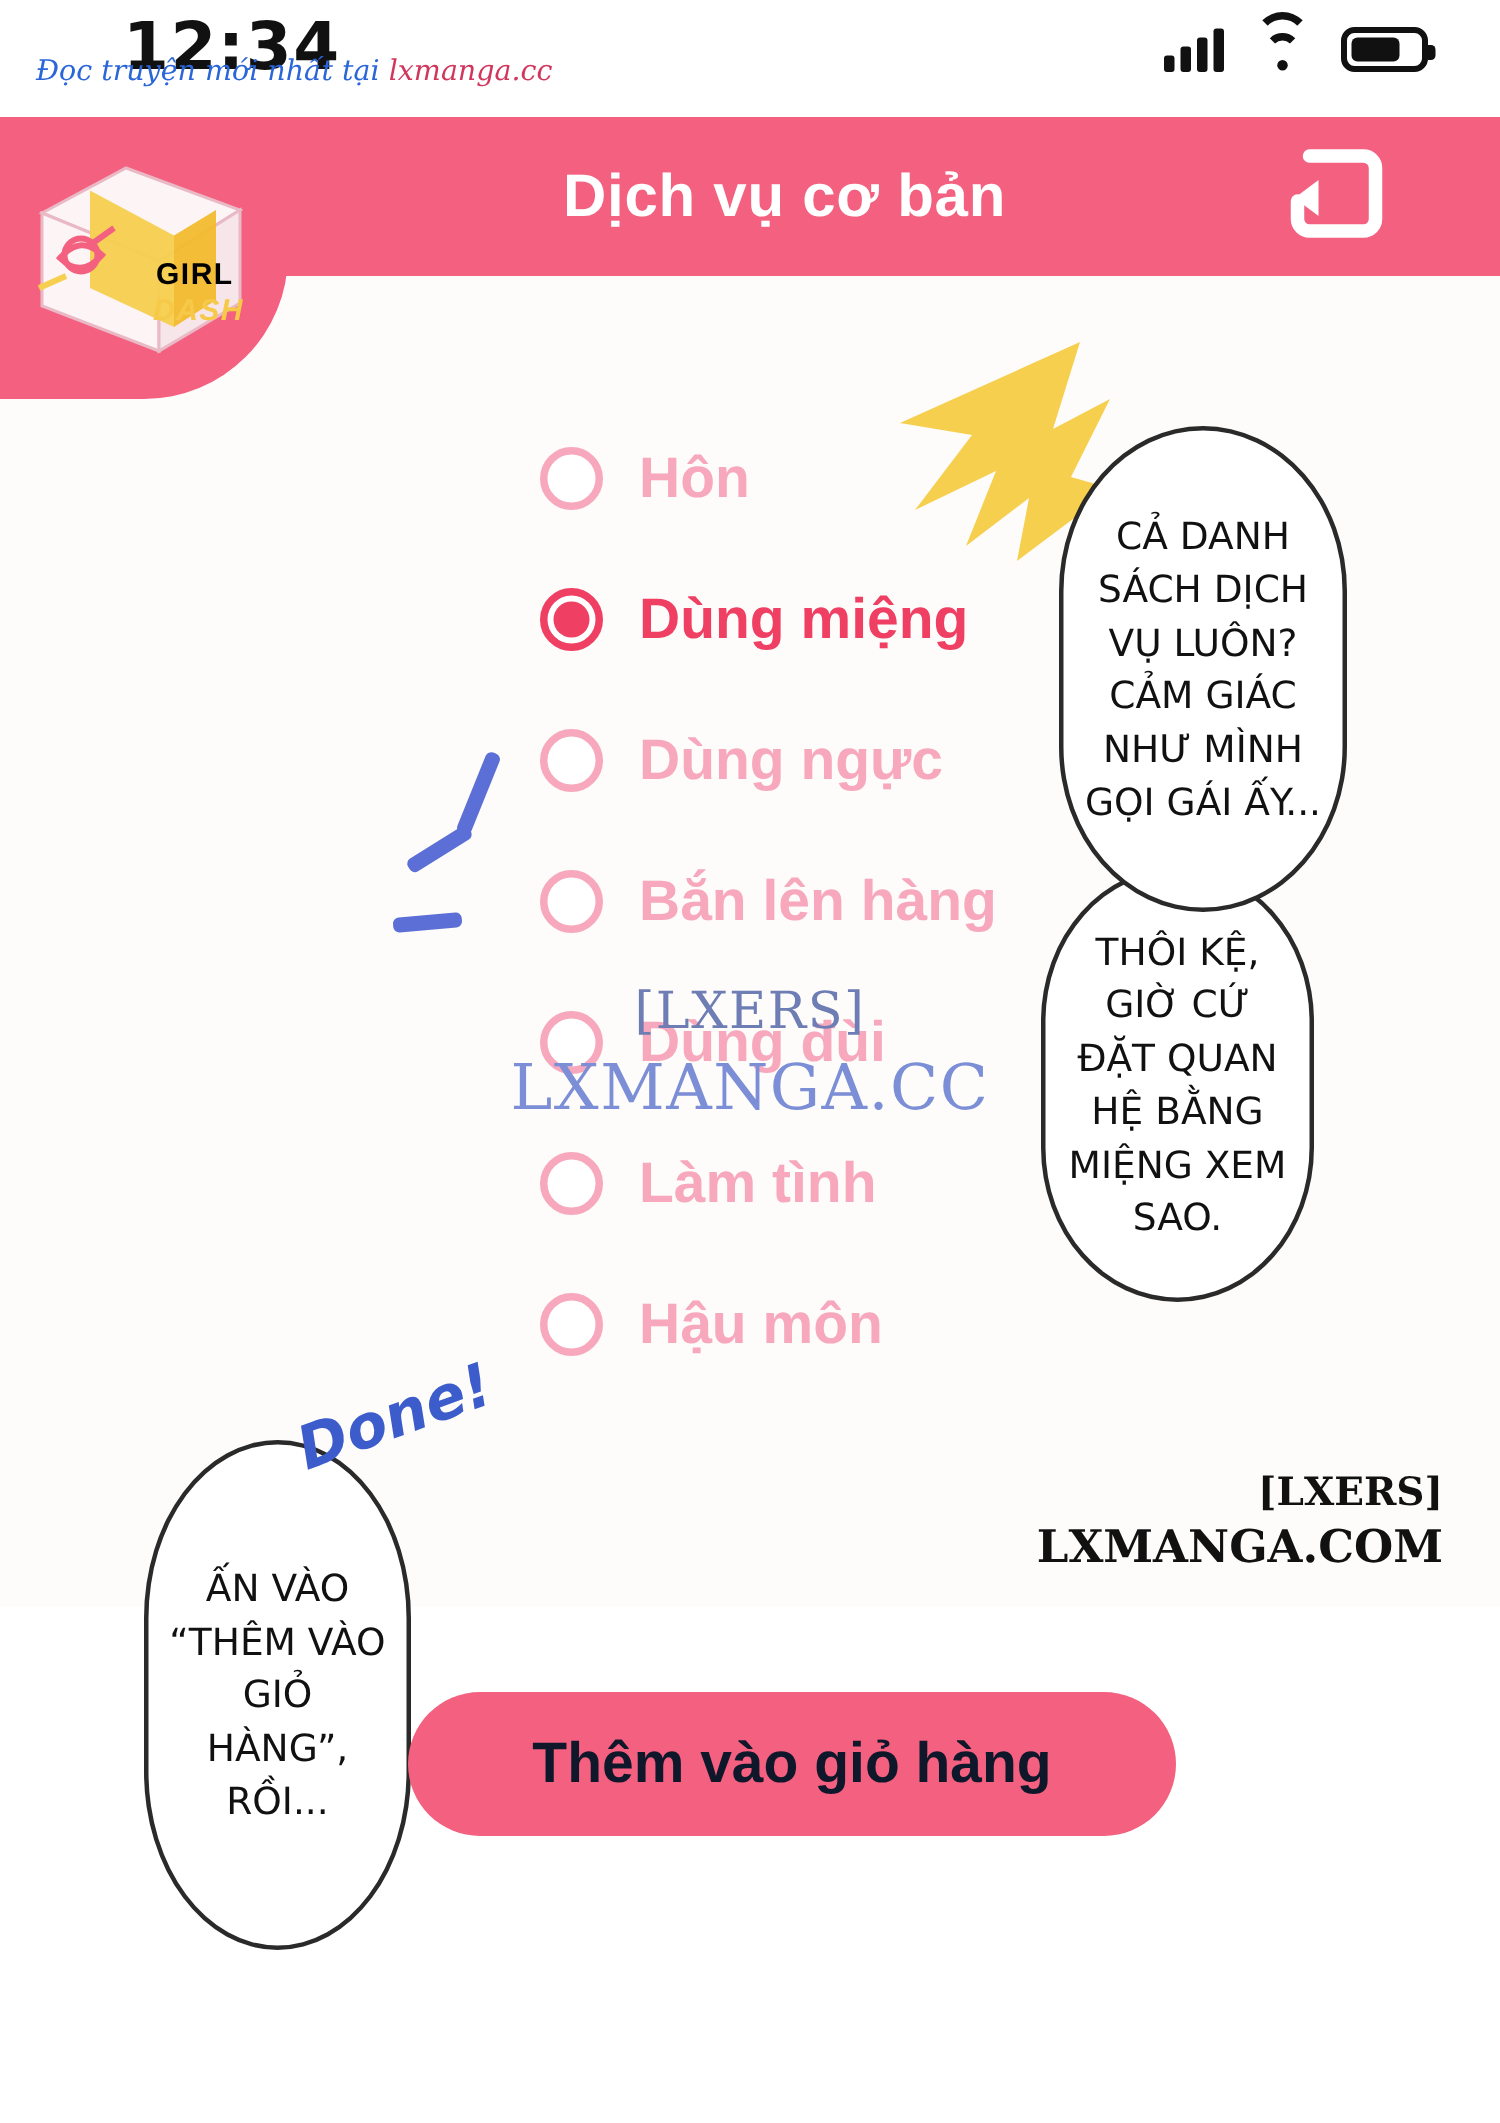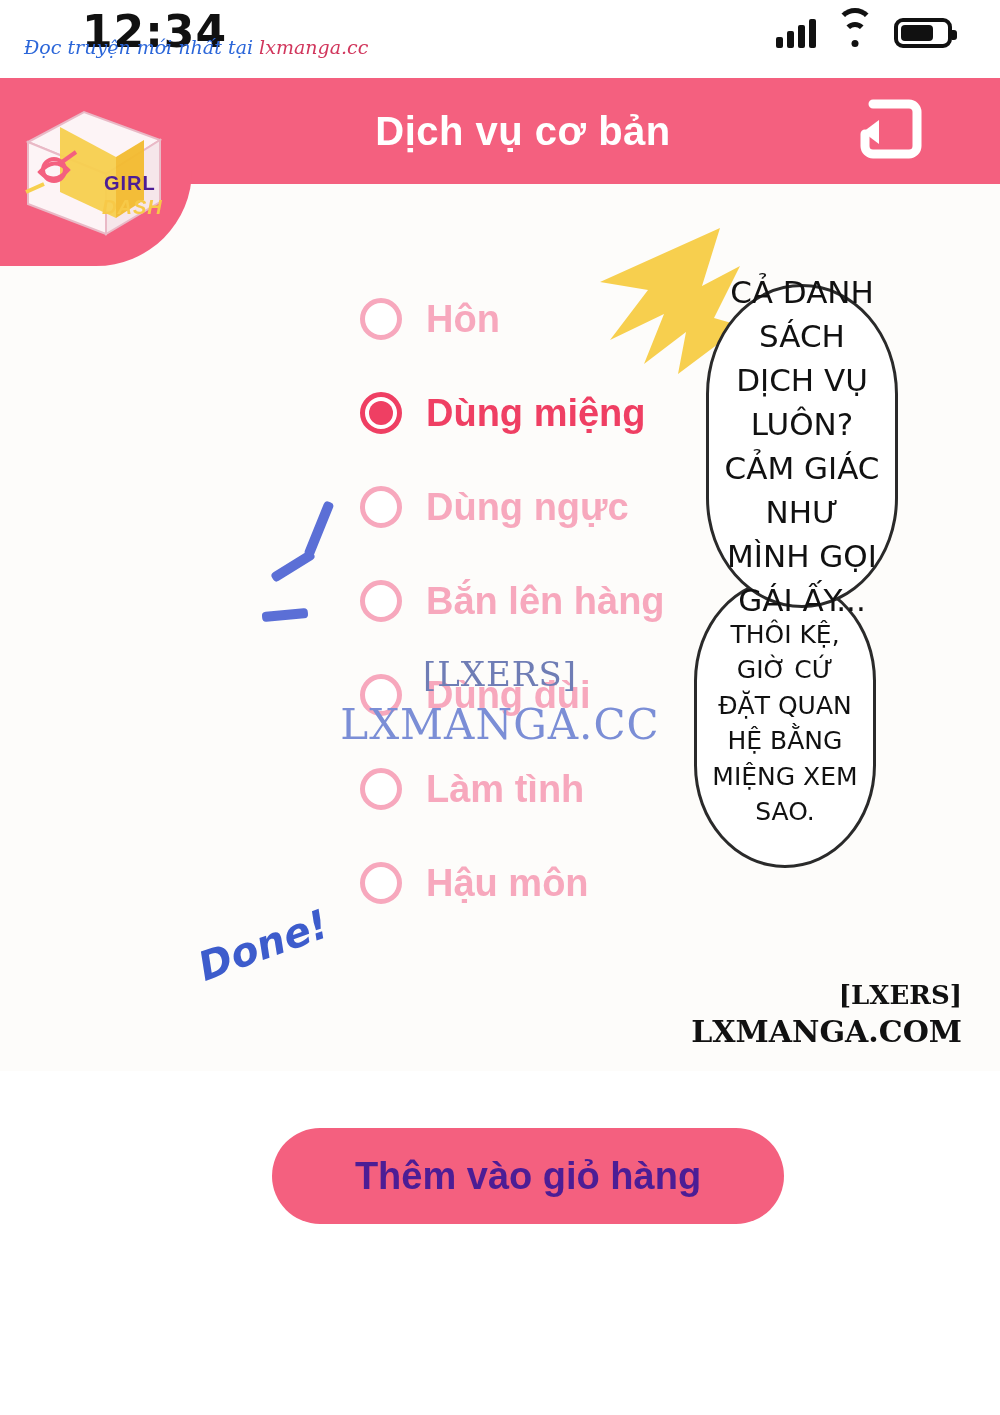--- a/index.html
+++ b/index.html
@@ -98,21 +98,21 @@
     width: 192px; height: 188px;
     background: #f4607f;
     border-bottom-right-radius: 96px;
   }
   .logo-box {
     position: absolute; left: 18px; top: 22px;
     width: 152px; height: 142px;
   }
   .logo-text-girl {
     position: absolute; left: 86px; top: 72px;
-    font-size: 20px; font-weight: bold; color: #4c1d95;
+    font-size: 20px; font-weight: bold; color: #000000;
     letter-spacing: 1px;
   }
   .logo-text-dash {
     position: absolute; left: 84px; top: 96px;
     font-size: 20px; font-weight: bold; color: #f7c948;
     font-style: italic; letter-spacing: 1px;
   }
 
   
   .options {
@@ -144,39 +144,39 @@
   }
   .option.selected .option-label { color: #ef3f63; }
 
   
   .cta {
     position: absolute; left: 272px; top: 1128px;
     width: 512px; height: 96px;
     background: #f4607f;
     border-radius: 48px;
     display: flex; align-items: center; justify-content: center;
-    color: #4c1d95; font-size: 38px; font-weight: bold;
+    color: #0f172a; font-size: 38px; font-weight: bold;
   }
 
   
   .bubble {
     position: absolute;
     background: #ffffff;
     border: 3px solid #2a2a2a;
     display: flex; align-items: center; justify-content: center;
     text-align: center;
     color: #111;
     font-family: "DejaVu Sans", sans-serif;
     line-height: 1.42;
   }
   #bubble-1 {
     left: 706px; top: 284px;
     width: 192px; height: 324px;
     border-radius: 96px / 110px;
-    font-size: 31px;
+    font-size: 25px;
     padding: 10px 14px;
     z-index: 3;
   }
   #bubble-2 {
     left: 694px; top: 578px;
     width: 182px; height: 290px;
     border-radius: 92px / 104px;
     font-size: 25px;
     padding: 10px 12px;
     z-index: 2;
@@ -330,20 +330,21 @@
     </div>
   </div>
 
   <div class="watermark-center">
     <div class="lxers">[LXERS]</div>
     <div class="site">LXMANGA.CC</div>
   </div>
 
   <div class="bubble" id="bubble-2">THÔI KỆ, GIỜ CỨ ĐẶT QUAN HỆ BẰNG MIỆNG XEM SAO.</div>
   <div class="bubble" id="bubble-1">CẢ DANH SÁCH DỊCH VỤ LUÔN? CẢM GIÁC NHƯ MÌNH GỌI GÁI ẤY...</div>
+  <div class="bubble" id="bubble-3">ẤN VÀO “THÊM VÀO GIỎ HÀNG”, RỒI...</div>
 
   <div class="done-text">Done!</div>
 
   <div class="cta">Thêm vào giỏ hàng</div>
 
   <div class="watermark-footer">
     <div class="l1">[LXERS]</div>
     <div class="l2">LXMANGA.COM</div>
   </div>
 

